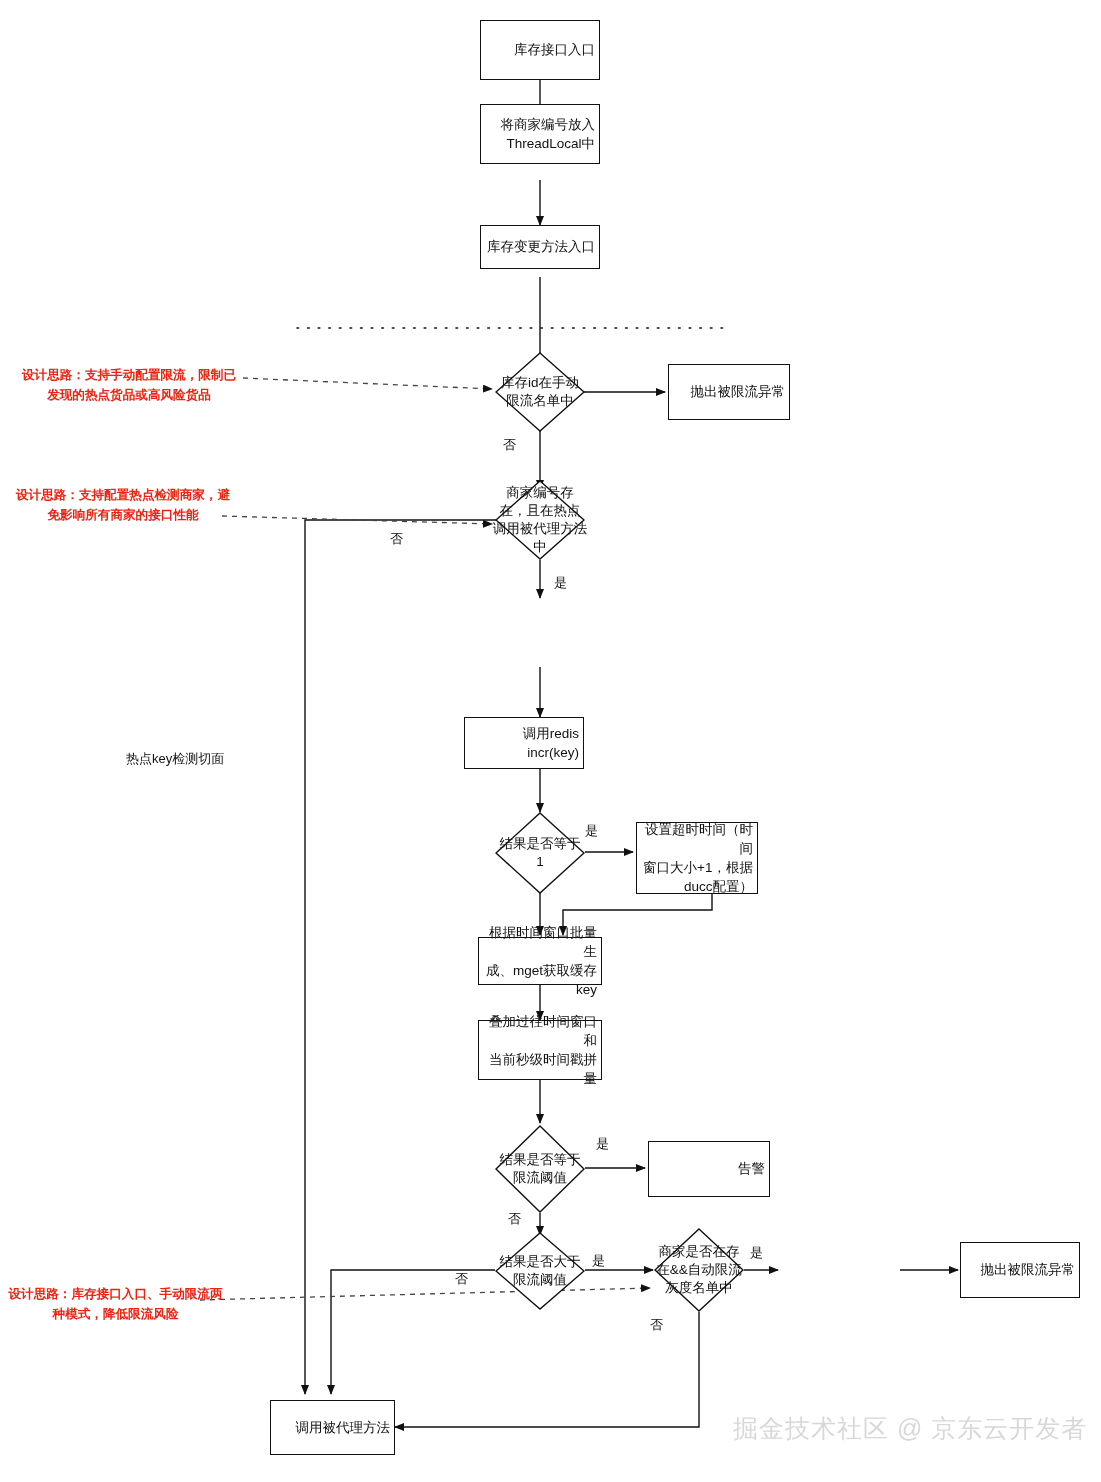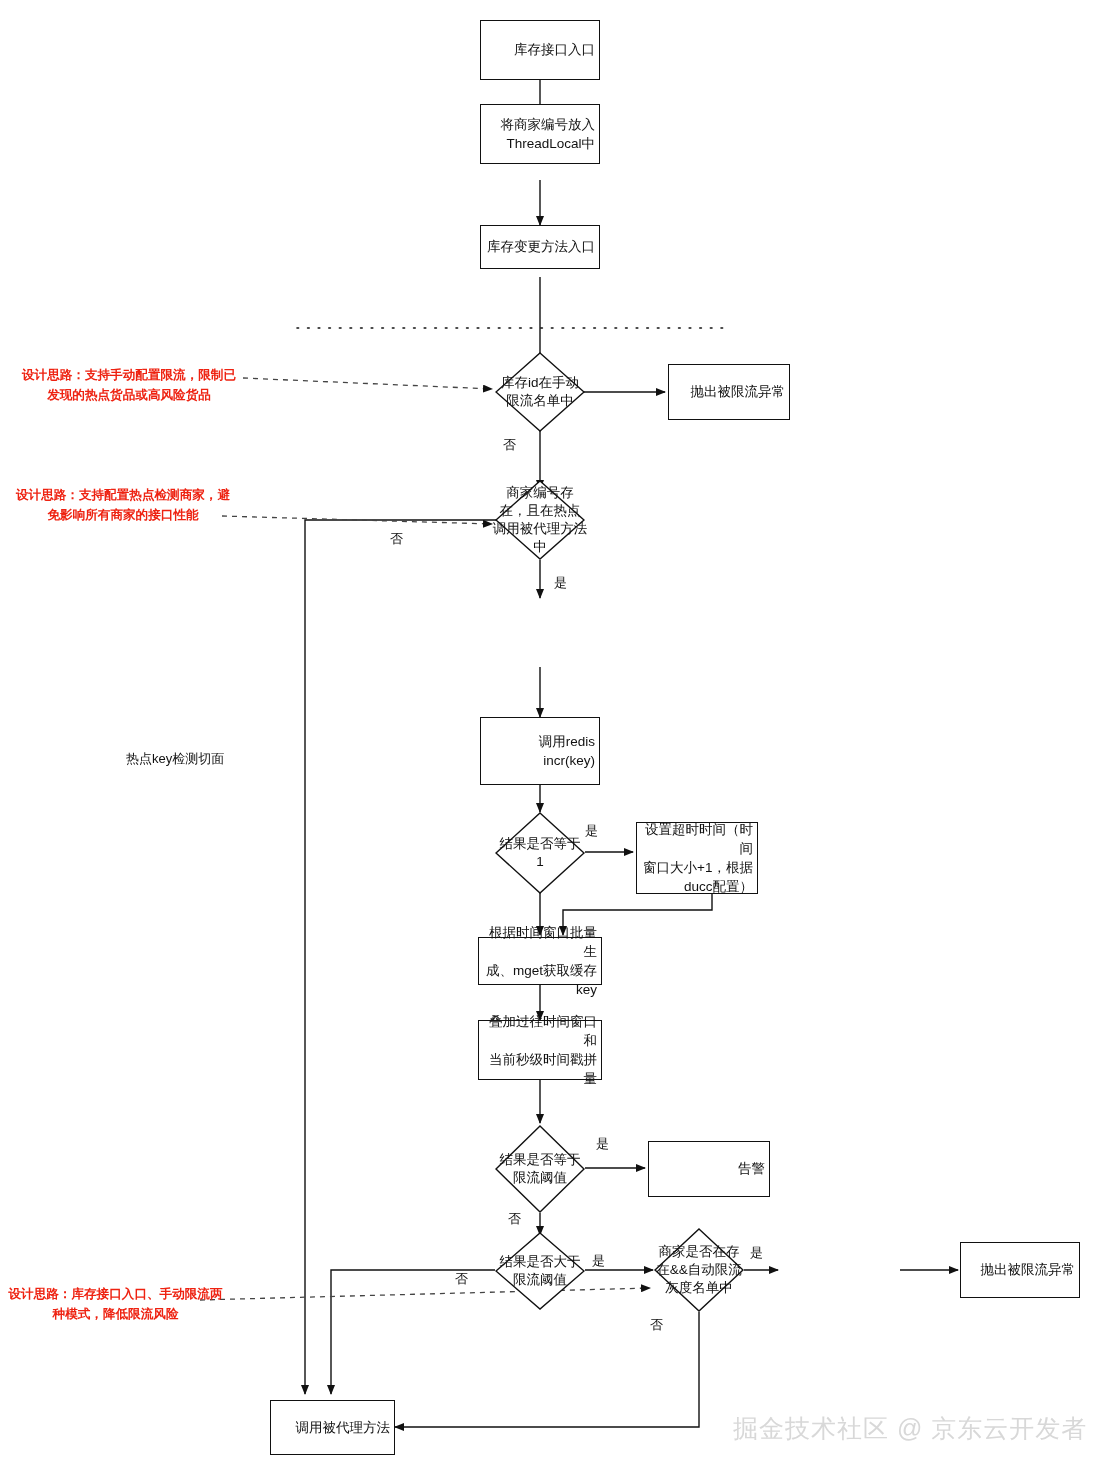--- a/index.html
+++ b/index.html
@@ -126,21 +126,21 @@
     </svg>
     <div class="dtext">
       <div>商家编号存</div>
       <div>在，且在热点</div>
       <div>调用被代理方法</div>
       <div>中</div>
     </div>
   </div>
 
 
-  <div class="node rect" style="left:480px;top:717px;width:120px;height:68px;">
+  <div class="node rect" style="left:464px;top:717px;width:120px;height:52px;">
     <span>调用redis incr(key)</span>
   </div>
 
   <div class="diamond" style="left:495px;top:812px;width:90px;height:82px;">
     <svg class="dshape" viewBox="0 0 90 82">
       <polygon points="45,1 89,41 45,81 1,41" fill="#fff" stroke="#111" stroke-width="1.4"></polygon>
     </svg>
     <div class="dtext">
       <div>结果是否等于</div>
       <div>1</div>

